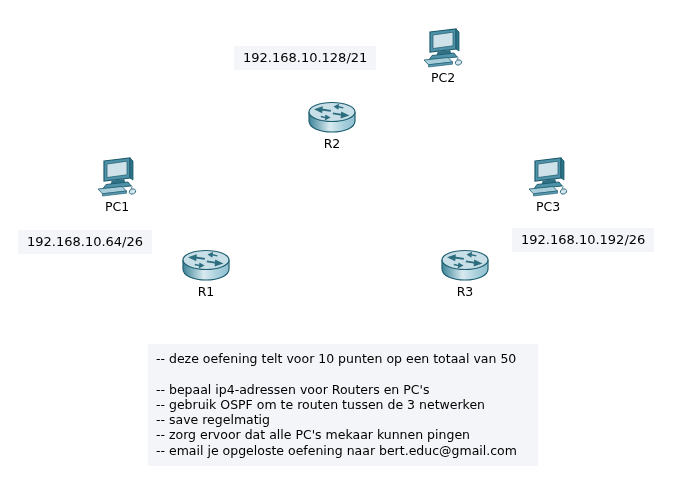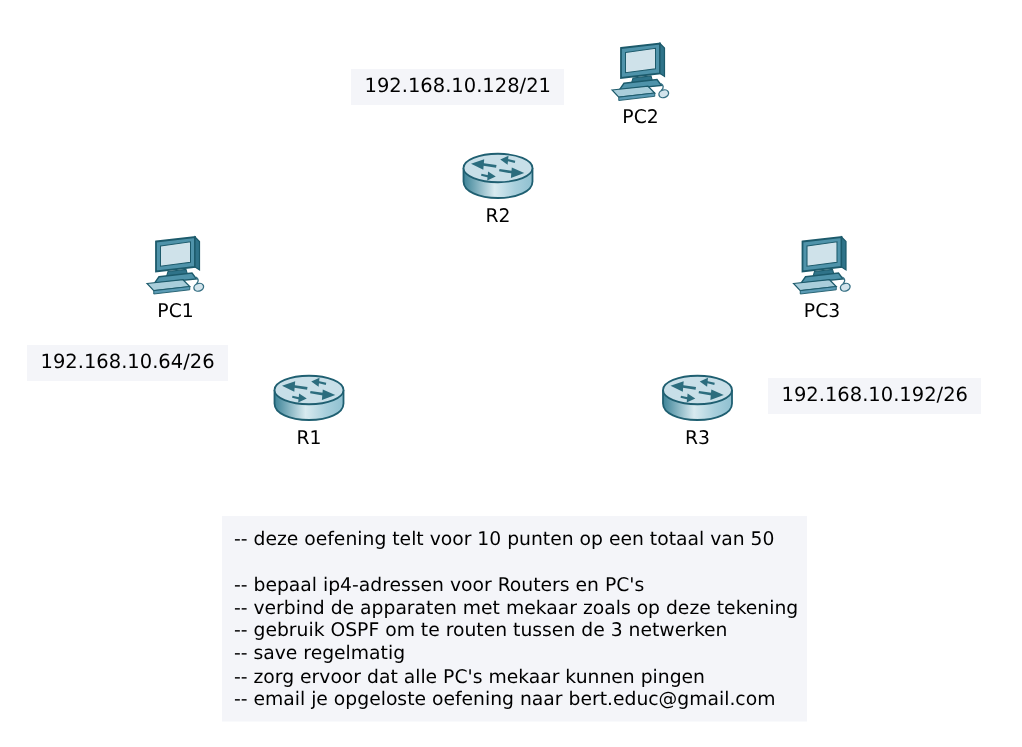--- a/index.html
+++ b/index.html
@@ -44,28 +44,28 @@
     padding: 7px 8px 8px 8px;
     font-size: 12.5px;
     line-height: 15.3px;
   }
   .note-line {
     min-height: 15.3px;
     white-space: nowrap;
   }
   
   #pc1 { left: 95px;  top: 156px; }
-  #pc2 { left: 405px; top: 27px;  }
+  #pc2 { left: 421px; top: 27px;  }
   #pc3 { left: 526px; top: 156px; }
   #r1  { left: 180px; top: 247px; }
   #r2  { left: 306px; top: 99px;  }
   #r3  { left: 439px; top: 247px; }
   #net1 { left: 18px;  top: 230px; }
   #net2 { left: 234px; top: 46px;  }
-  #net3 { left: 512px; top: 228px; margin-top: 24px; }
+  #net3 { left: 512px; top: 228px; }
 </style>
 </head>
 <body>
 
 <svg width="0" height="0" style="position:absolute" aria-hidden="true">
   <defs>
     <linearGradient id="routerGrad" x1="0" y1="0" x2="1" y2="0">
       <stop offset="0" stop-color="#3d8498"></stop>
       <stop offset="0.45" stop-color="#d8eaf0"></stop>
       <stop offset="0.75" stop-color="#a8cfdc"></stop>
@@ -188,20 +188,19 @@
   </div>
 
   <div class="net-label" id="net1">192.168.10.64/26</div>
   <div class="net-label" id="net2">192.168.10.128/21</div>
   <div class="net-label" id="net3">192.168.10.192/26</div>
 
   <div class="notes">
     <div class="note-line">-- deze oefening telt voor 10 punten op een totaal van 50</div>
     <div class="note-line"></div>
     <div class="note-line">-- bepaal ip4-adressen voor Routers en PC's</div>
-    <div class="note-line">-- verbind de apparaten met mekaar zoals op deze tekening</div>
     <div class="note-line">-- gebruik OSPF om te routen tussen de 3 netwerken</div>
     <div class="note-line">-- save regelmatig</div>
     <div class="note-line">-- zorg ervoor dat alle PC's mekaar kunnen pingen</div>
     <div class="note-line">-- email je opgeloste oefening naar bert.educ@gmail.com</div>
   </div>
 
 </div>
 
 </body></html>

